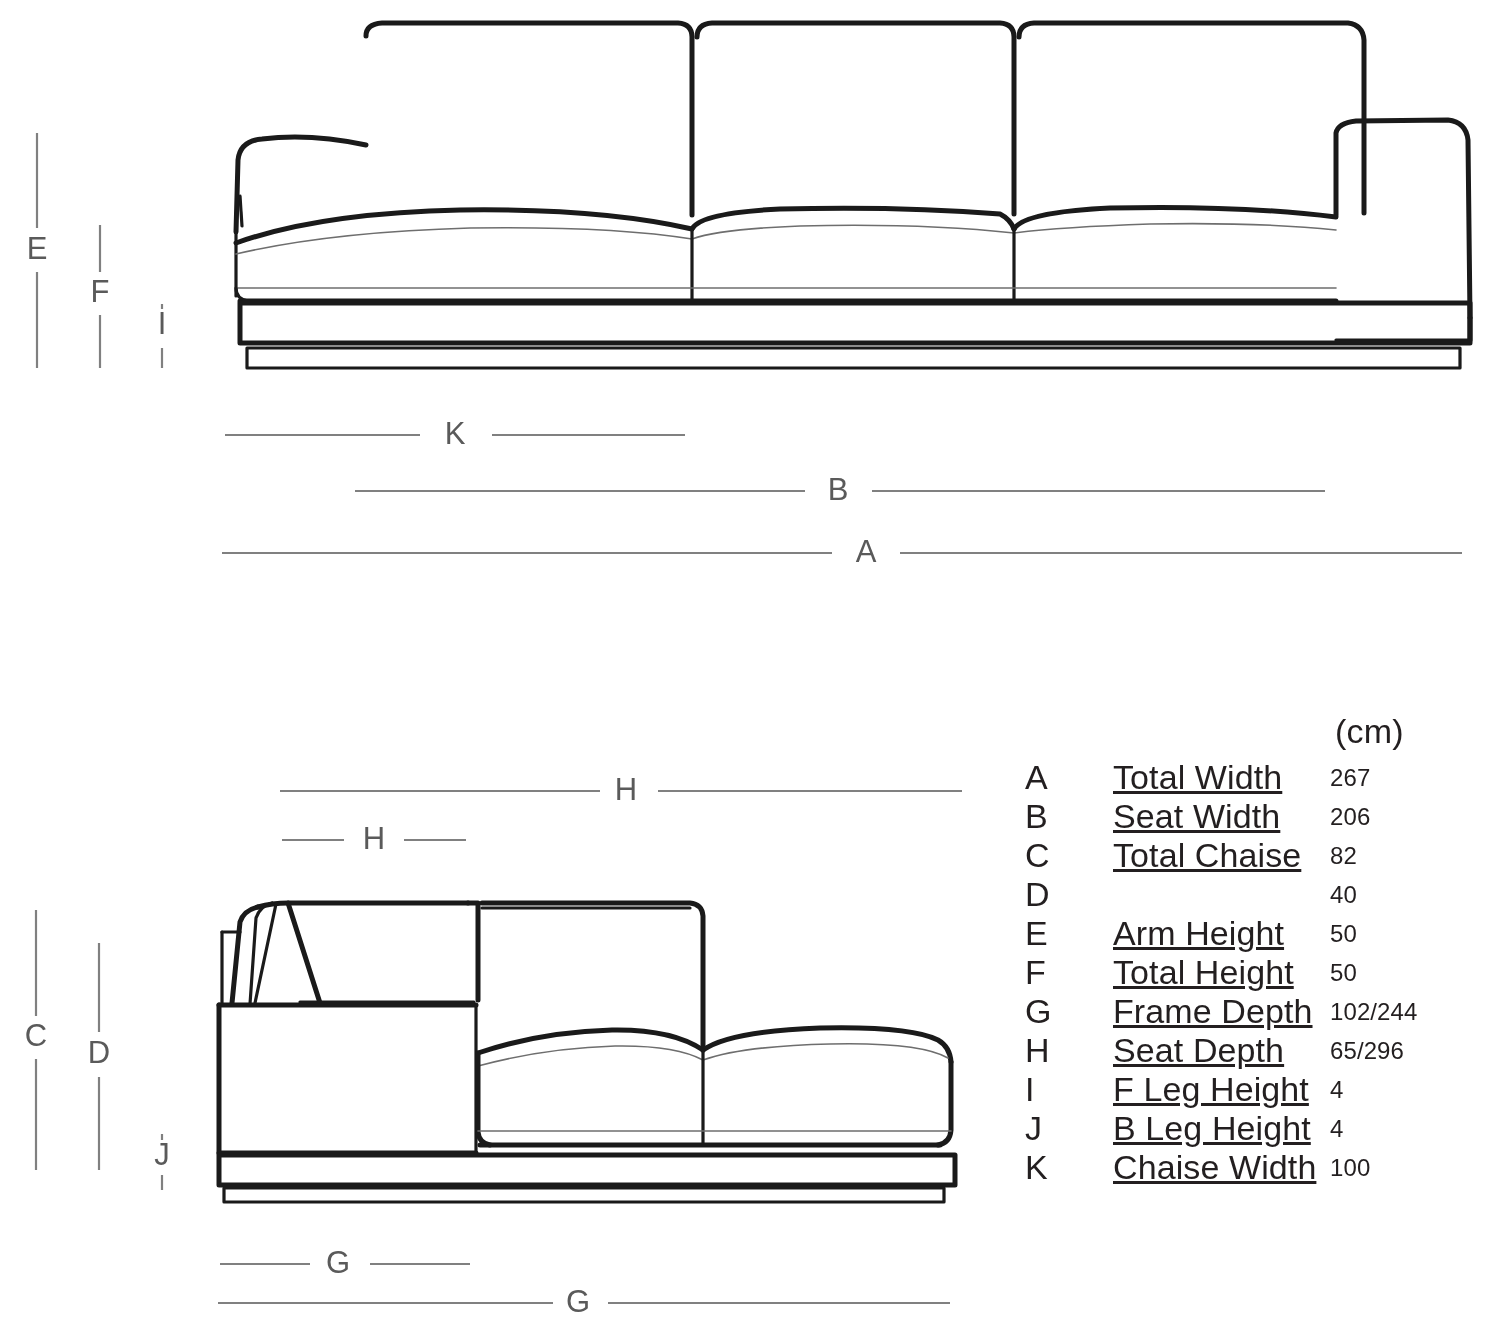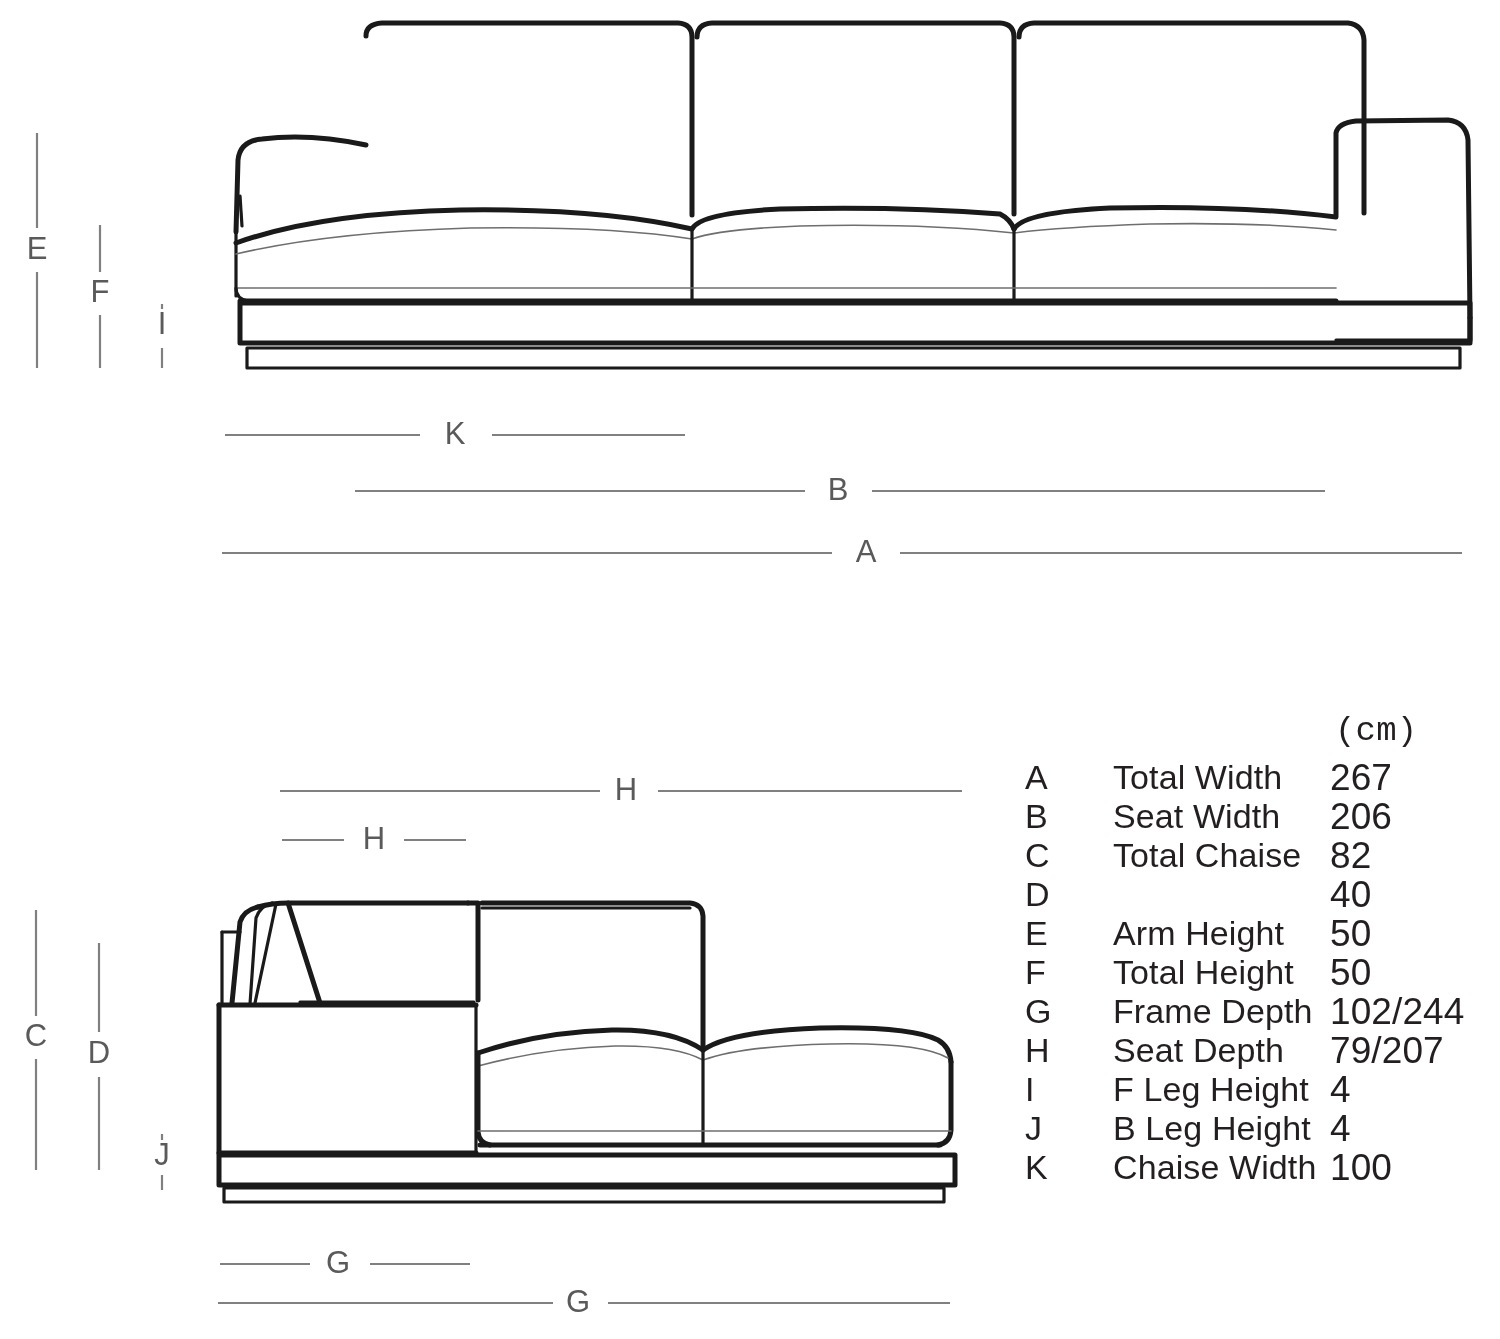--- a/index.html
+++ b/index.html
@@ -56,21 +56,20 @@
     width: 470px;
   }
   #legend-unit {
     position: absolute;
     left: 315px;
     top: 0px;
     font-size: 34px;
     color: #231f20;
     letter-spacing: .2px;
     white-space: nowrap;
-    font-family: Liberation Mono, monospace;
   }
   #legend-rows {
     position: absolute;
     left: 0px;
     top: 46px;
     width: 470px;
   }
   .legend-row {
     position: relative;
     height: 39px;
@@ -85,26 +84,27 @@
     font-size: 34px;
     color: #231f20;
   }
   .legend-name {
     position: absolute;
     left: 93px;
     top: 0;
     font-size: 34px;
     color: #231f20;
     letter-spacing: .1px;
+    text-decoration: underline;
   }
   .legend-value {
     position: absolute;
     left: 310px;
     top: 0;
-    font-size: 37px;
+    font-size: 24px;
     color: #231f20;
     letter-spacing: .1px;
   }
 </style>
 </head>
 <body>
 
 <div id="page">
 
   <svg id="diagram-svg" viewBox="0 0 1500 1339">
@@ -300,21 +300,21 @@
 
       <div class="legend-row">
         <span class="legend-key">G</span>
         <span class="legend-name">Frame Depth</span>
         <span class="legend-value">102/244</span>
       </div>
 
       <div class="legend-row">
         <span class="legend-key">H</span>
         <span class="legend-name">Seat Depth</span>
-        <span class="legend-value">79/207</span>
+        <span class="legend-value">65/296</span>
       </div>
 
       <div class="legend-row">
         <span class="legend-key">I</span>
         <span class="legend-name">F Leg Height</span>
         <span class="legend-value">4</span>
       </div>
 
       <div class="legend-row">
         <span class="legend-key">J</span>

